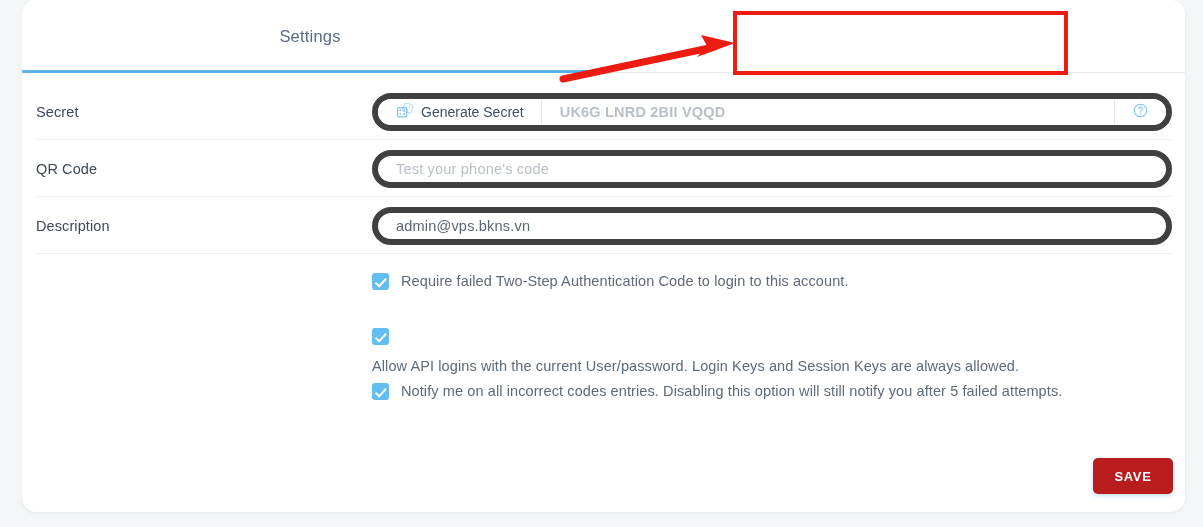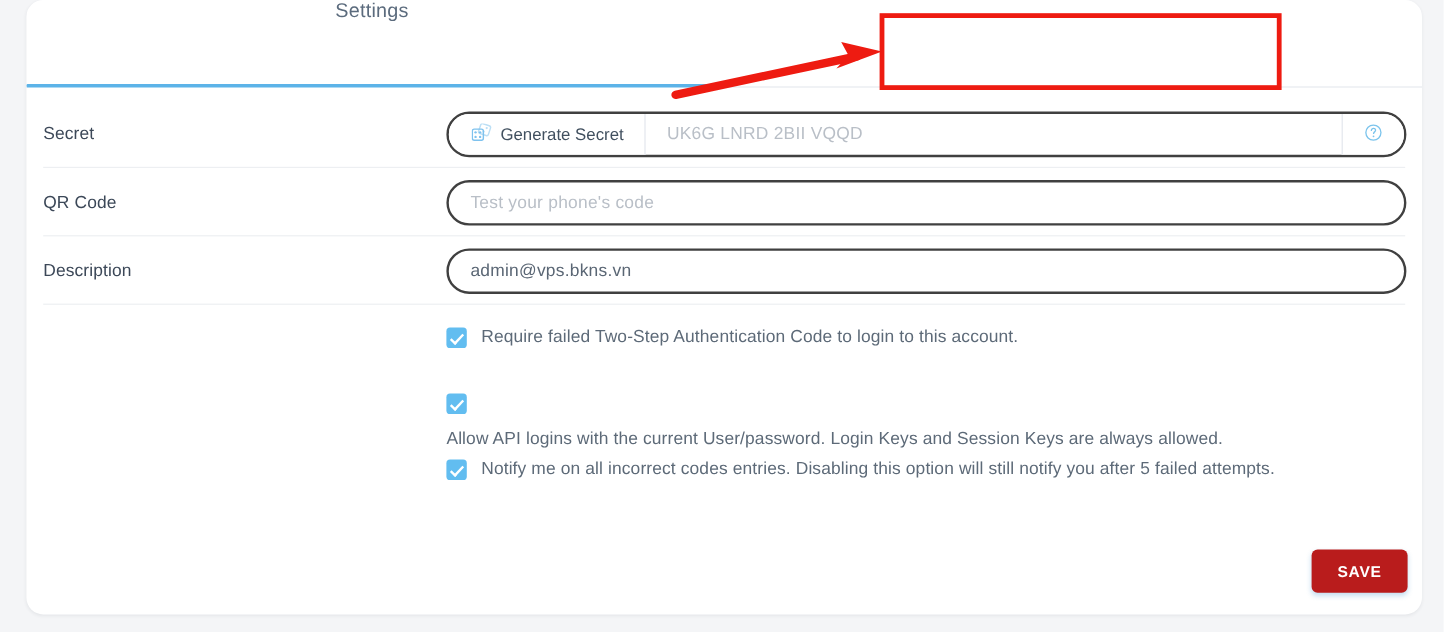--- a/index.html
+++ b/index.html
@@ -34,21 +34,21 @@
     left: 0;
     top: 0;
     width: 1163px;
     height: 76px;
   }
   .tab {
     position: absolute;
     top: 0;
     height: 73px;
     display: flex;
-    align-items: flex-start;
+    align-items: center;
     justify-content: center;
     font-size: 16.5px;
     letter-spacing: .2px;
     color: #5b6b7d;
     cursor: pointer;
     box-sizing: border-box;
     background: transparent;
   }
   #tab-settings {
     left: 0px;
@@ -110,21 +110,21 @@
   }
 
   
   .input-group {
     position: absolute;
     left: 0;
     top: 0;
     width: 800px;
     height: 38px;
     display: flex;
-    border: 2px solid #404040;
+    border: 6px solid #404040;
     border-radius: 19px;
     background: #fff;
     box-sizing: border-box;
     overflow: hidden;
   }
   .ig-addon {
     display: flex;
     align-items: center;
     gap: 7px;
     padding: 0 17px 0 19px;
@@ -153,21 +153,21 @@
     outline: none;
     background: transparent;
     font-family: "Liberation Sans", sans-serif;
     font-size: 14.5px;
     color: #5a6674;
     padding: 0 18px;
     letter-spacing: .2px;
     min-width: 0;
   }
   .ig-input::placeholder { color: #b9bfc7; }
-  .ig-input.placeholderish { color: #b9bfc7; }
+  .ig-input.placeholderish { color: #b9bfc7; font-weight: bold; }
 
   
   .dice-icon { display: block; }
   .help-icon { display: block; }
 
   
   .check-row {
     position: absolute;
     left: 350px;
     display: flex;

